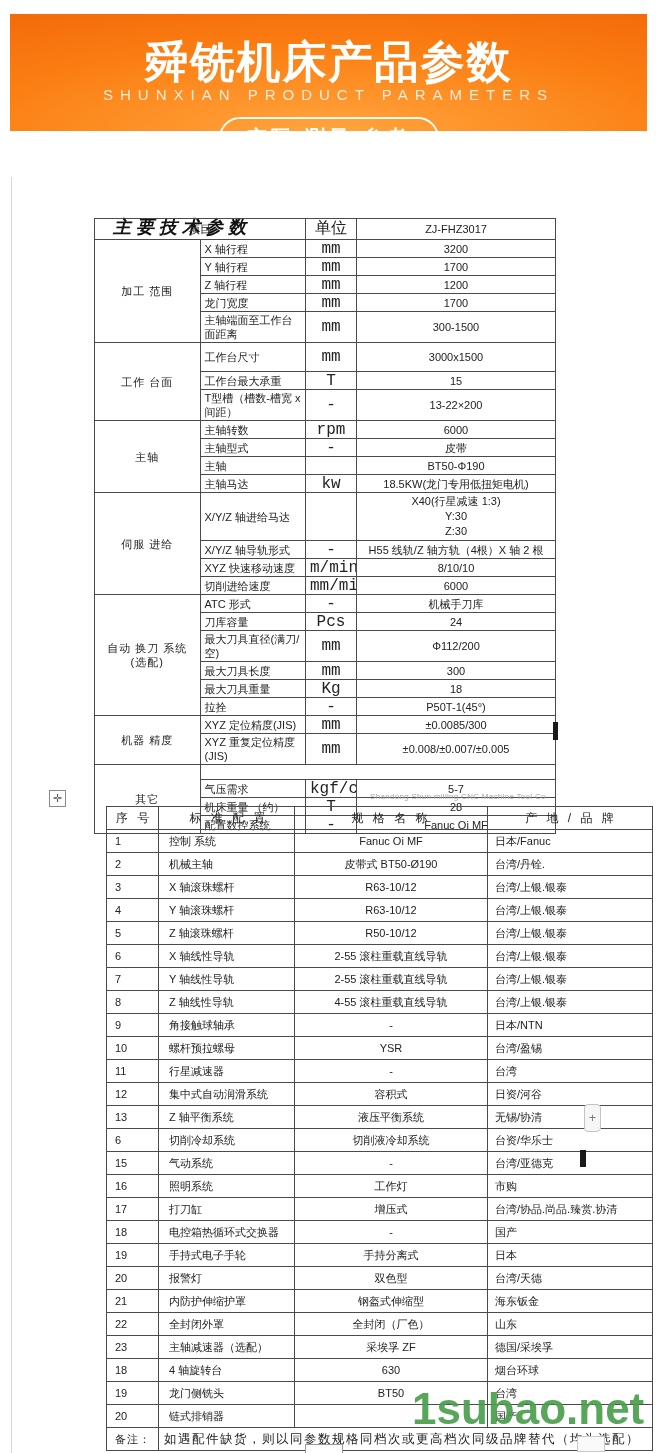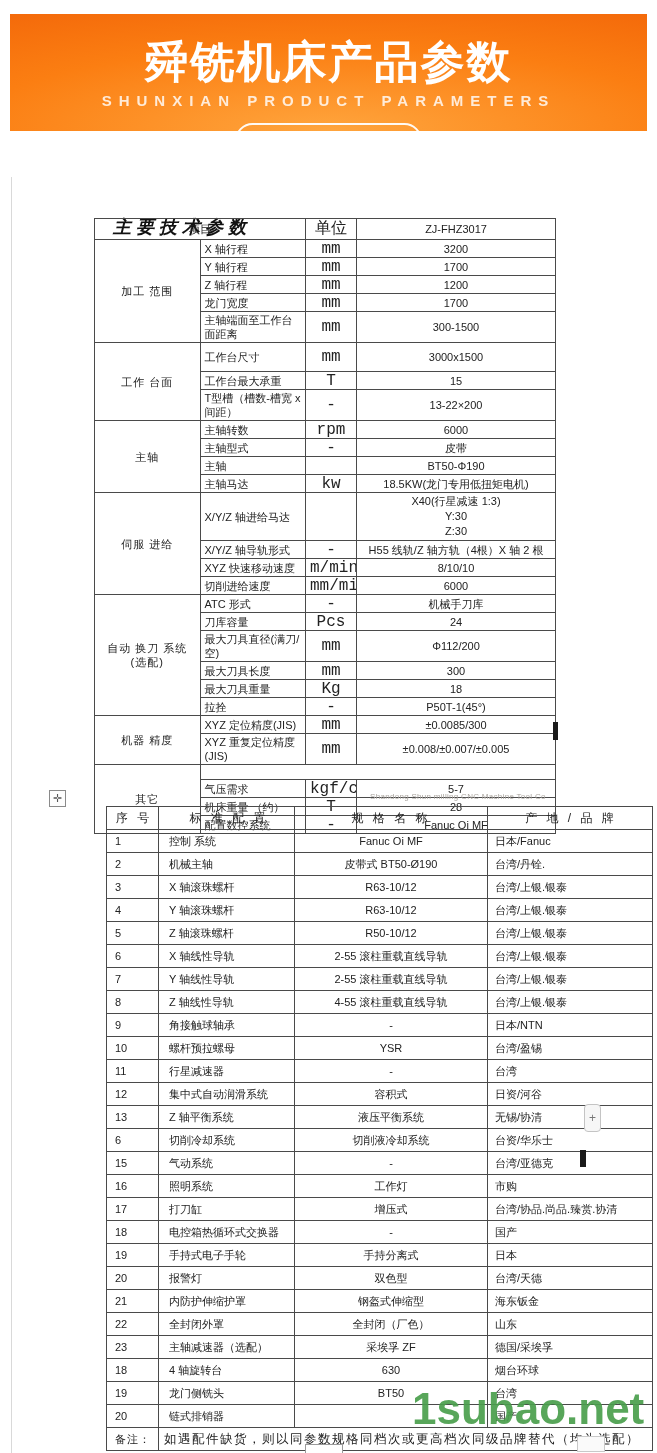--- a/index.html
+++ b/index.html
@@ -12,27 +12,27 @@
   .banner{
     position:absolute;left:10px;top:14px;width:637px;height:117px;
     background:radial-gradient(120% 150% at 50% 100%, #ffa53d 0%, #fb7e12 48%, #ef5c05 100%);
     text-align:center;
   }
   .banner-title{
     margin:0;padding-top:24px;font-size:44px;line-height:48px;
     font-weight:bold;color:#ffffff;letter-spacing:2px;
   }
   .banner-subtitle{
-    margin-top:6px;font-size:15px;letter-spacing:7px;
-    color:rgba(255,255,255,0.82);font-weight:700;
+    font-size:15px;letter-spacing:7px;
+    color:rgba(255,255,255,0.82);font-weight:400;
   }
   .banner-badge{
     display:inline-block;margin-top:14px;padding:5px 26px;
     border:2px solid rgba(255,255,255,0.95);border-radius:22px;
-    color:#ffffff;font-size:16px;font-weight:bold;letter-spacing:3px;
+    color:#ffffff;font-size:21px;font-weight:bold;letter-spacing:3px;
   }
   
   .page-edge-line{position:absolute;left:11px;top:177px;width:1px;height:1276px;background:#d9d9d9;}
   .section-title{
     position:absolute;left:113px;top:190px;font-size:18px;font-weight:bold;
     font-style:italic;letter-spacing:5px;color:#111;
     font-family:"Liberation Serif","DejaVu Serif",serif;
     margin-top:25px;
   }
   

